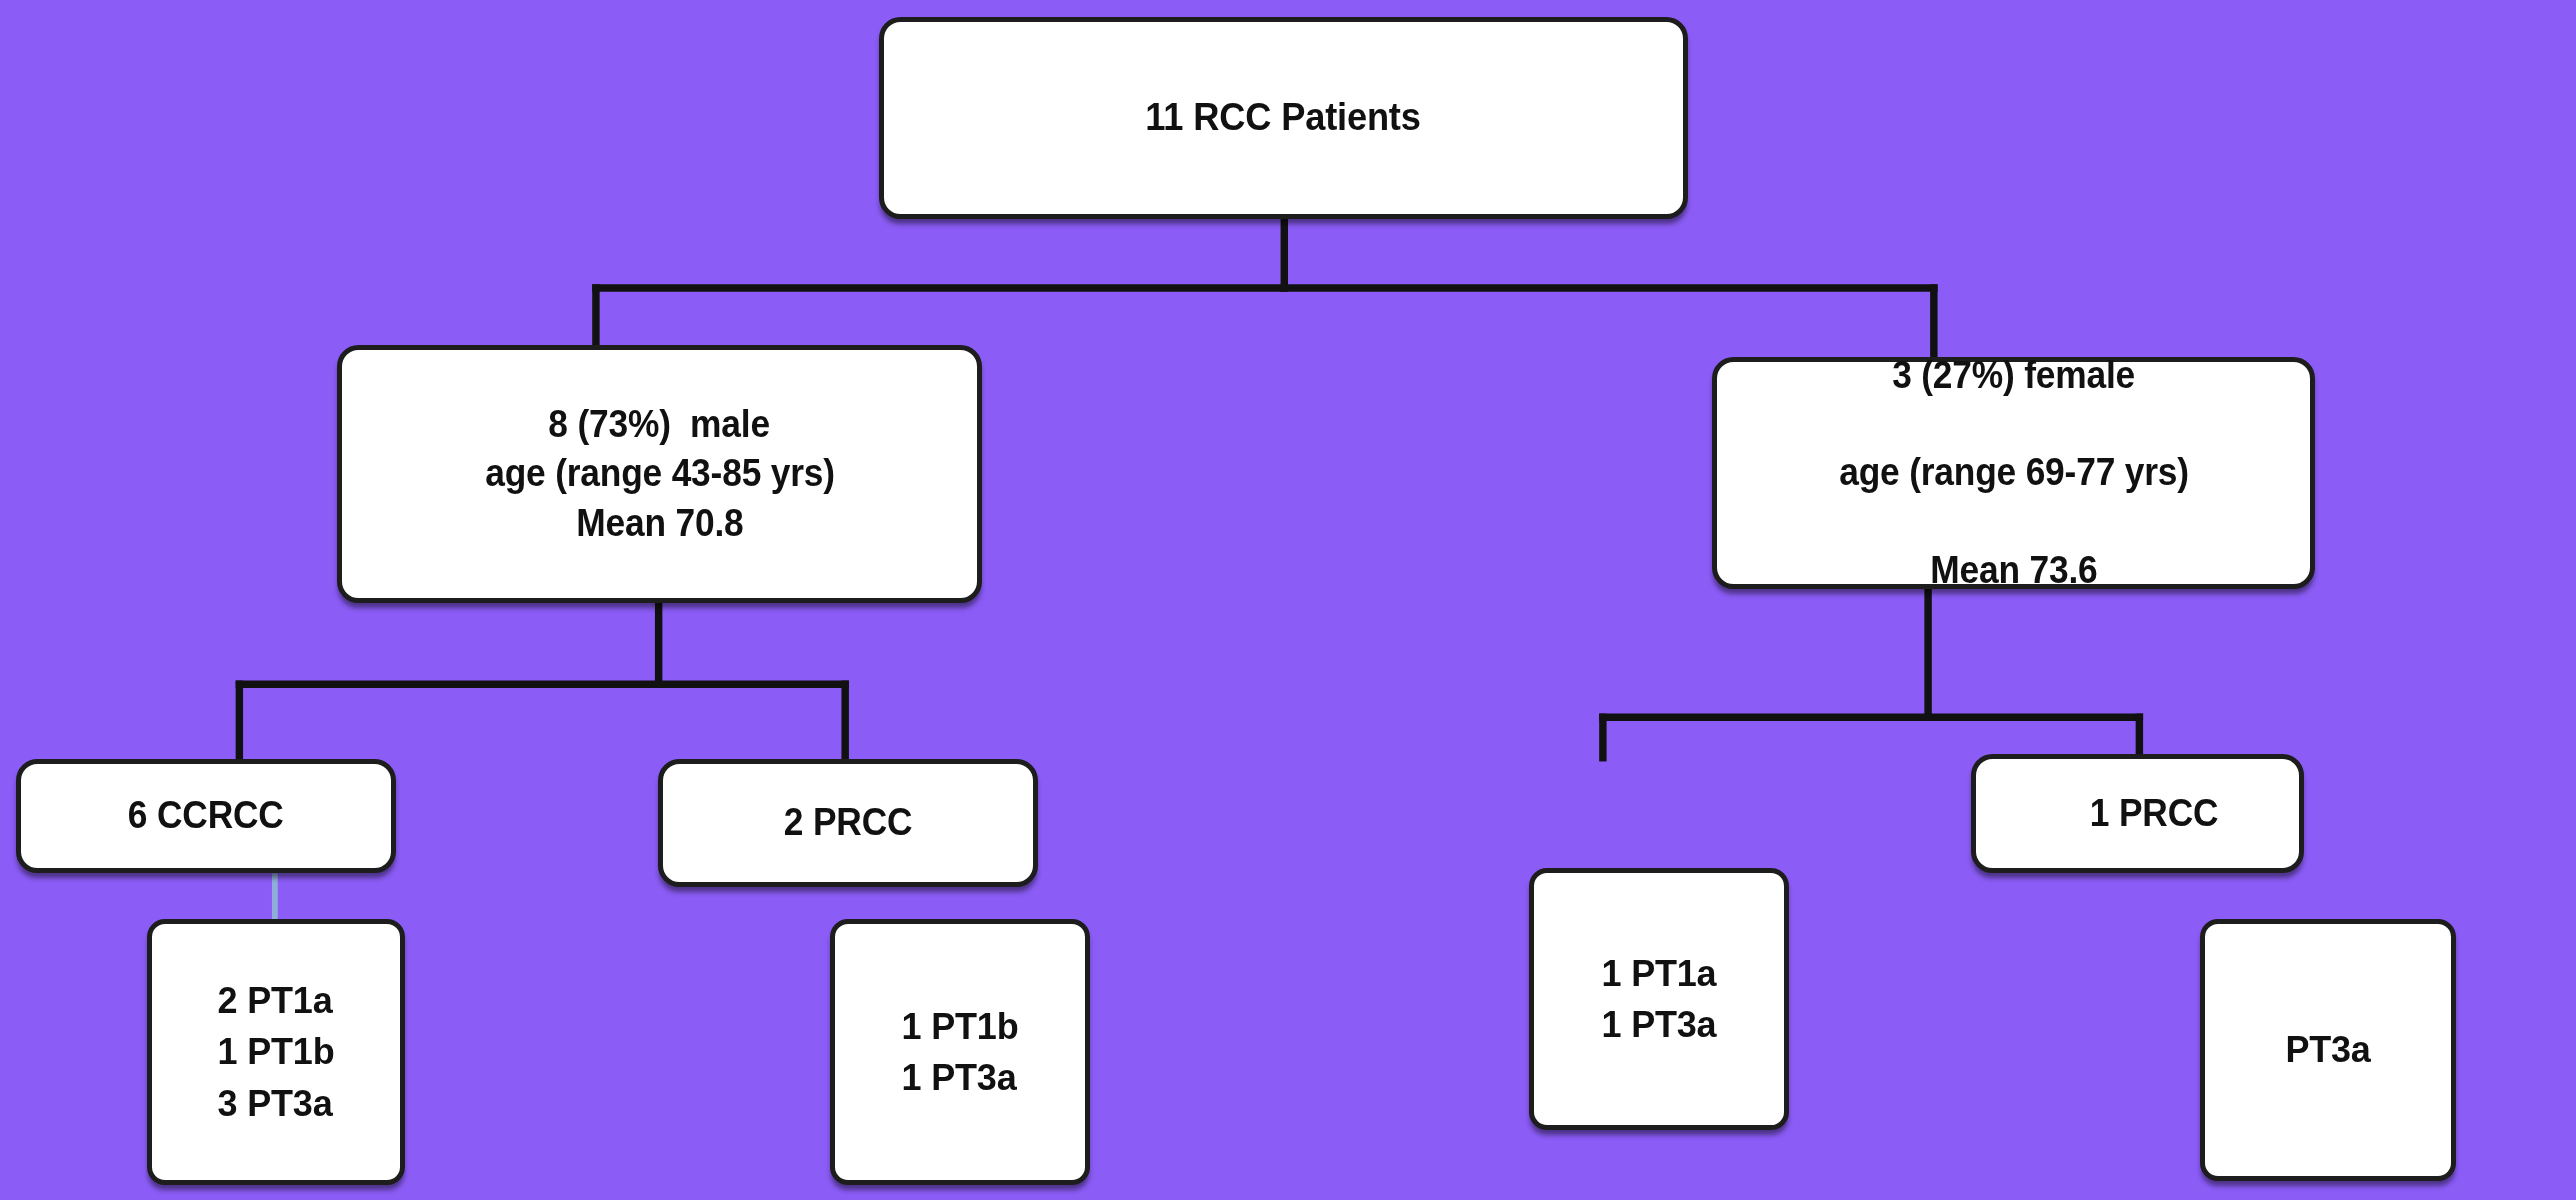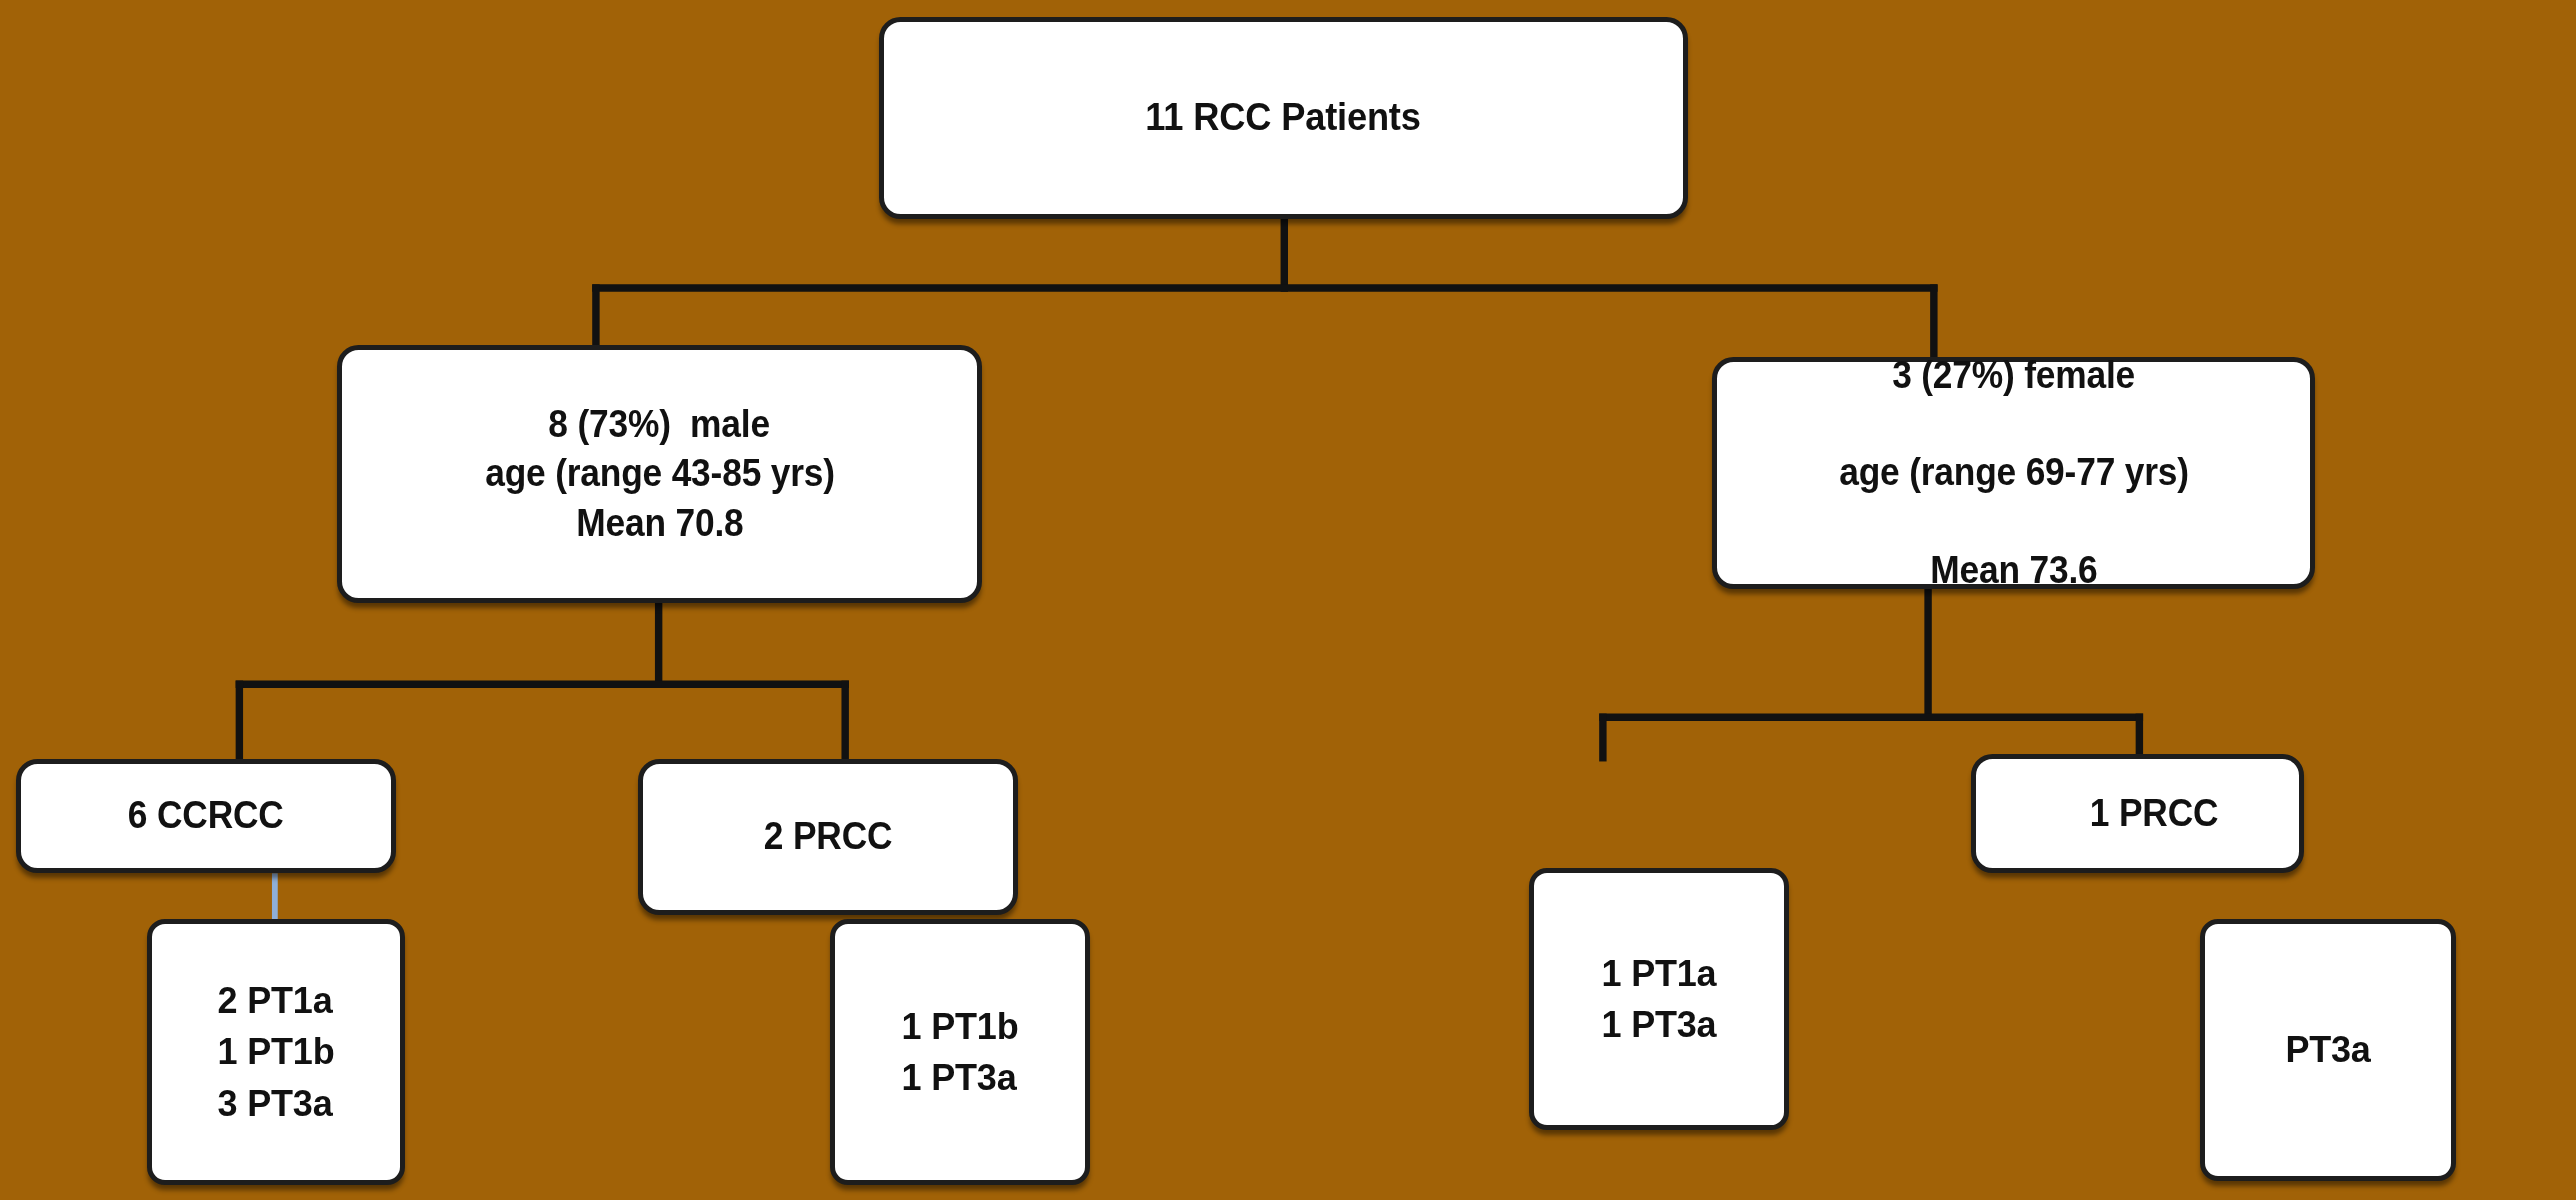--- a/index.html
+++ b/index.html
@@ -8,21 +8,21 @@
     padding: 0;
     background: #fcfcfc;
   }
   body {
     font-family: "Liberation Sans", sans-serif;
   }
   #canvas {
     position: relative;
     width: 2576px;
     height: 1201px;
-    background: #a16207;
+    background: #8b5cf6;
     overflow: hidden;
   }
   
   #wires {
     position: absolute;
     left: 0;
     top: 0;
     width: 2576px;
     height: 1201px;
   }
@@ -117,21 +117,21 @@
   <div class="node cond" style="left:1712px; top:357px; width:603px; height:232px;gap:48px;">
     <div class="line">3 (27%) female</div>
     <div class="line">age (range 69-77 yrs)</div>
     <div class="line">Mean 73.6</div>
   </div>
 
   <div class="node cond lvl3" style="left:16px; top:759px; width:380px; height:114px;">
     <div class="line">6 CCRCC</div>
   </div>
 
-  <div class="node cond lvl3" style="left:638px; top:759px; width:380px; height:156px;">
+  <div class="node cond lvl3" style="left:658px; top:759px; width:380px; height:128px;">
     <div class="line">2 PRCC</div>
   </div>
 
 
   <div class="node cond lvl3" style="left:1971px; top:754px; width:333px; height:119px;padding-left:33px;">
     <div class="line">1 PRCC</div>
   </div>
 
   <div class="node leaf" style="left:147px; top:919px; width:258px; height:266px;">
     <div class="stack">

